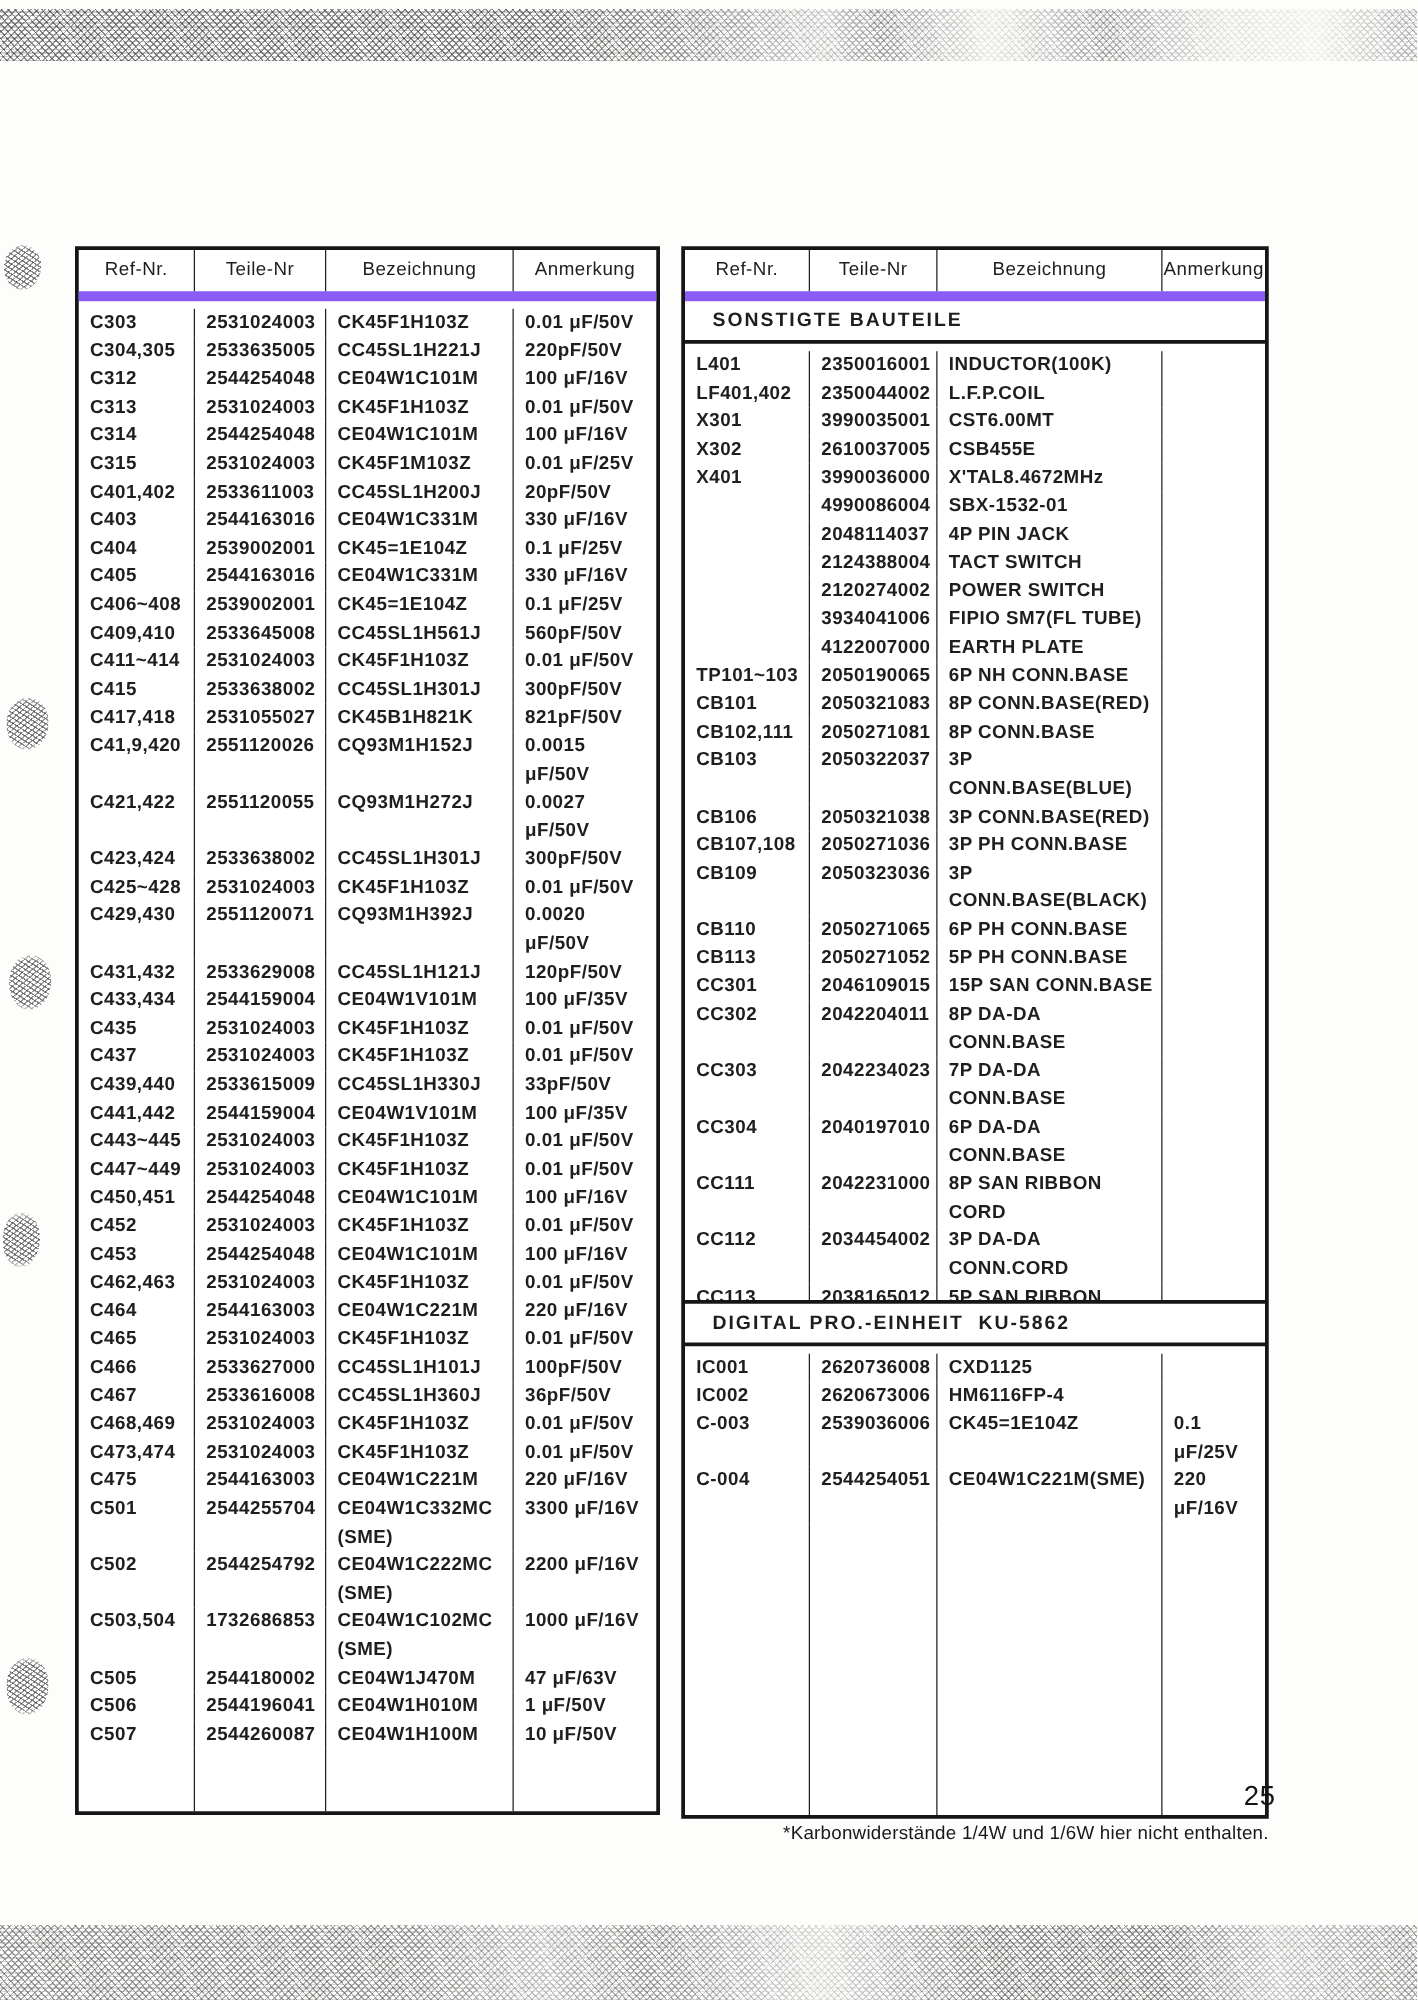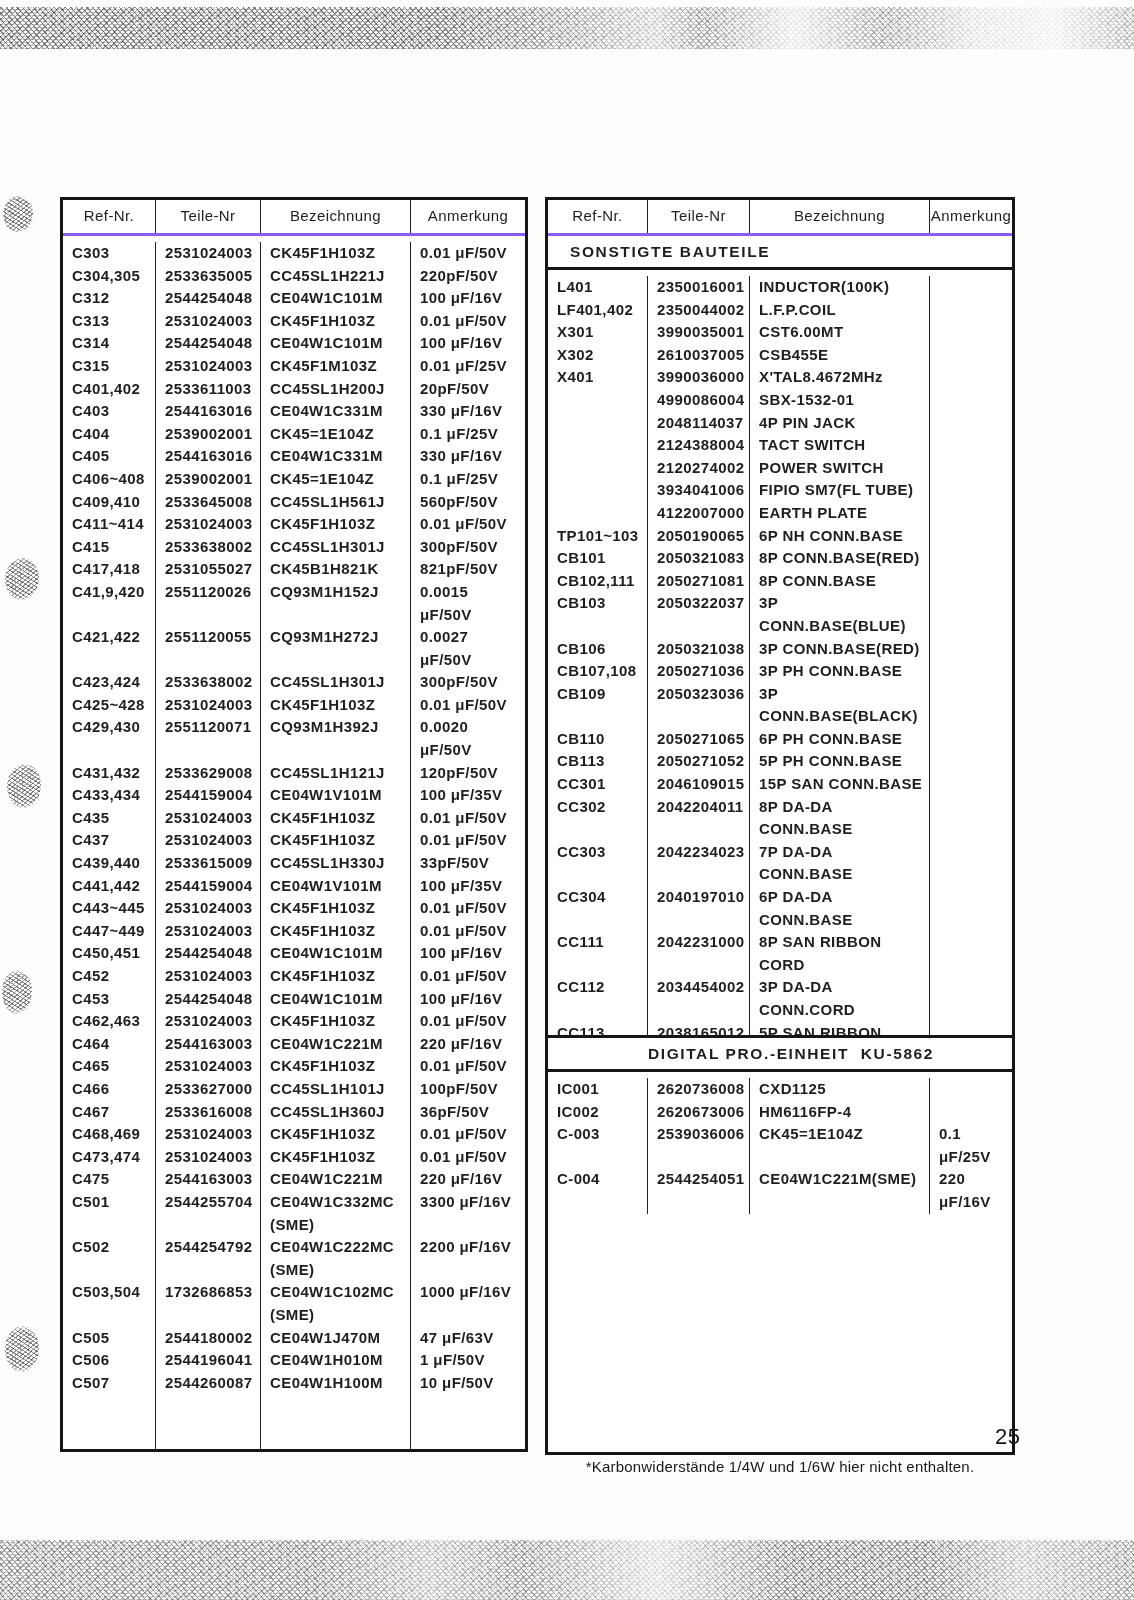--- a/index.html
+++ b/index.html
@@ -36,45 +36,45 @@
   }
   
   .tbl{
     position:absolute;background:#fff;
     border:3px solid #161616;
     display:flex;flex-direction:column;box-sizing:border-box;
     font-size:15px;letter-spacing:.4px;
   }
   .lt{left:60px;top:197px;width:468px;height:1255px;}
   .rt{left:545px;top:197px;width:470px;height:1258px;}
-  .thead{display:flex;flex:0 0 33px;border-bottom:3px solid #8b5cf6;}
+  .thead{display:flex;flex:0 0 33px;border-bottom:8px solid #8b5cf6;}
   .thead .c{display:flex;align-items:center;justify-content:center;padding:0;font-size:15px;}
   .c{box-sizing:border-box;border-right:1.6px solid #222;padding:0 2px 0 9px;
      line-height:22.6px;white-space:pre-line;overflow:visible;}
   .c:last-child,.c3{border-right:none;}
   .lt .c0{width:93px;}  .lt .c1{width:105px;} .lt .c2{width:150px;} .lt .c3{flex:1;}
   .rt .c0{width:100px;} .rt .c1{width:102px;} .rt .c2{width:180px;} .rt .c3{flex:1;}
   .tbody{display:flex;flex-direction:column;flex:1;overflow:hidden;}
   .rows{display:flex;flex-direction:column;padding-top:6px;font-weight:bold;}
   .row{display:flex;flex:0 0 auto;}
   .row .c{min-height:22.6px;}
   .filler{flex:1;display:flex;}
   .filler .c{min-height:100%;}
   .band{
     flex:0 0 31px;display:flex;align-items:center;padding-left:22px;
     border-bottom:3px solid #161616;font-weight:600;letter-spacing:1.6px;
     font-size:15.5px;white-space:pre;
   }
-  .band.second{border-top:none;justify-content:center;}
+  .band.second{border-top:none;}
   .rt-body1{flex:0 0 765px;display:flex;flex-direction:column;overflow:hidden;}
-  .rt-body2{flex:1;display:flex;flex-direction:row;overflow:hidden;}
+  .rt-body2{flex:1;display:flex;flex-direction:column;overflow:hidden;}
   
   .footnote{
     position:absolute;left:545px;top:1458px;width:470px;
-    text-align:center;font-size:15px;letter-spacing:.2px;color:#181818;
+    text-align:right;font-size:15px;letter-spacing:.2px;color:#181818;
   }
   .pagenum{
     position:absolute;left:995px;top:1424px;font-size:22px;letter-spacing:.5px;
     color:#141414;font-weight:500;
   }
 </style>
 </head>
 <body>
 
 <div class="halftone noise-top"></div>

